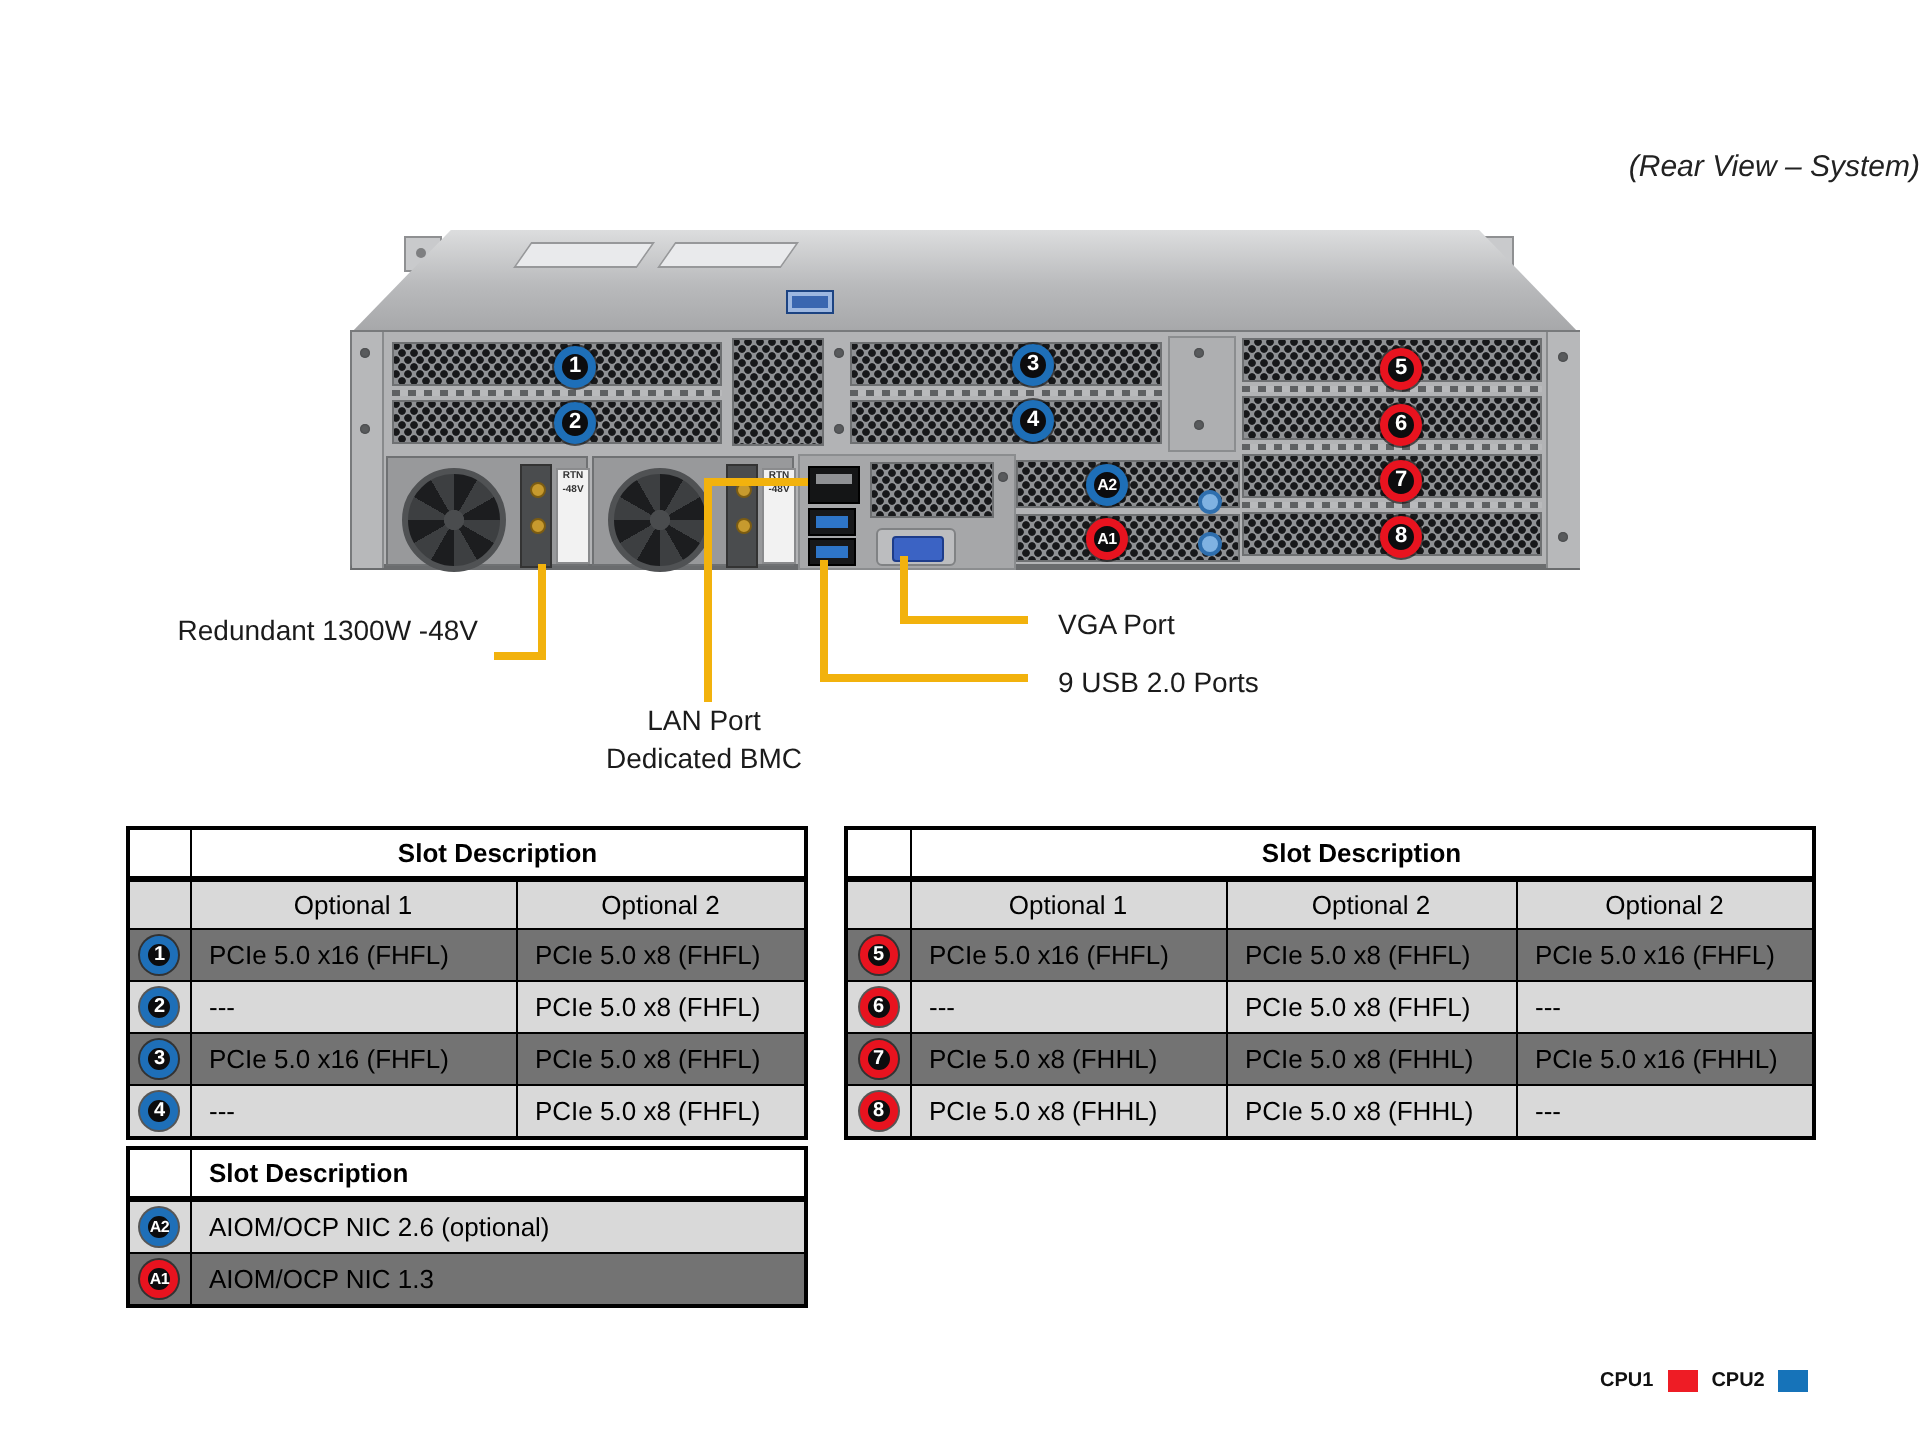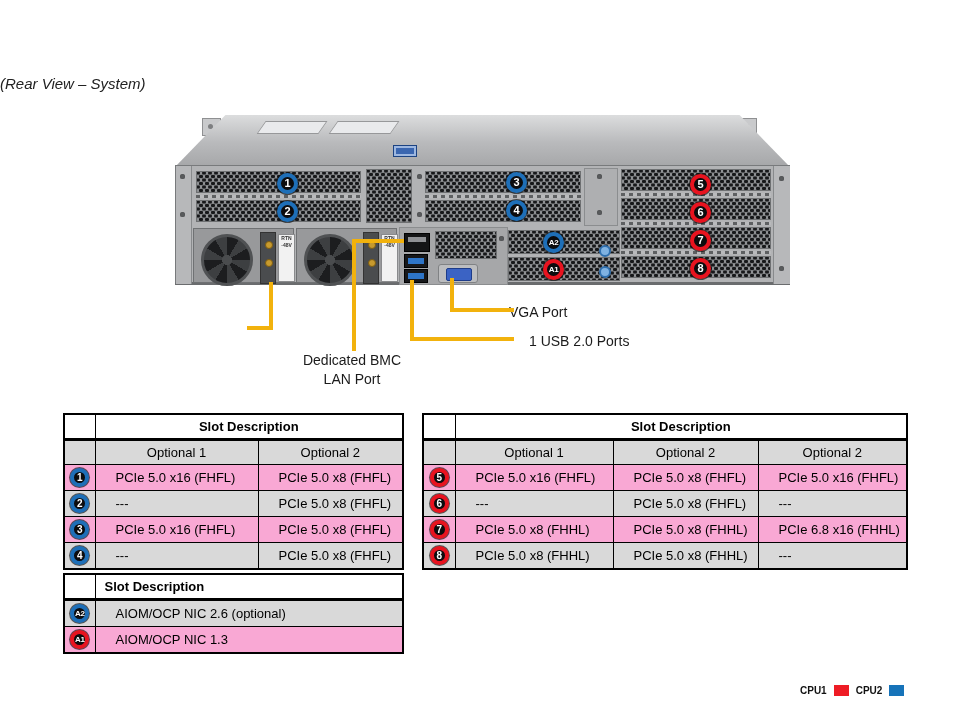--- a/index.html
+++ b/index.html
@@ -1,21 +1,21 @@
 <!DOCTYPE html>
 <html><head>
 <meta charset="utf-8">
 <style>
   html,body{margin:0;padding:0;background:#fff;}
   .page{position:relative;width:960px;height:720px;background:#ffffff;overflow:hidden;
         font-family:"Liberation Sans",sans-serif;color:#111;}
   .abs{position:absolute;}
 
   
-  .title{position:absolute;left:0;right:0;top:75px;text-align:left;
+  .title{position:absolute;left:0;right:0;top:75px;text-align:right;
          font-style:italic;font-size:15px;color:#222;}
 
   
   .server{position:absolute;left:175px;top:113px;width:615px;height:172px;}
   .lid{position:absolute;left:0;top:2px;width:615px;height:50px;
        background:linear-gradient(#dcddde,#b9babc 55%,#a7a8aa);
        clip-path:polygon(8.2% 0,91.8% 0,100% 100%,0 100%);
        border-bottom:2px solid #8a8b8d;}
   .plate{position:absolute;height:11px;background:#e9eaec;border:1px solid #97989a;transform:skewX(-35deg);}
   .chip{position:absolute;left:218px;top:30px;width:22px;height:10px;background:#3a66b0;
@@ -57,23 +57,23 @@
   .badge.red{border:4px solid #e8131f;}
   .badge.srv{position:absolute;width:21px;height:21px;font-size:11px;z-index:6;}
   .badge.sm{width:19px;height:19px;font-size:10px;vertical-align:middle;}
   .badge.a{font-size:8px;letter-spacing:-0.3px;}
 
   
   .yline{position:absolute;background:#f2b20d;z-index:4;}
   .lbl{position:absolute;font-size:14px;color:#1b1b1b;line-height:19px;}
 
   
-  table.slots{position:absolute;border-collapse:collapse;table-layout:fixed;background:#f9a8d4;
+  table.slots{position:absolute;border-collapse:collapse;table-layout:fixed;background:#737373;
               font-size:13px;color:#000;border:2px solid #000;}
-  .slots td{border:1px solid #000;height:25px;padding:0 2px 0 20px;overflow:hidden;white-space:nowrap;}
+  .slots td{border:1px solid #000;height:25px;padding:0 2px 0 9px;overflow:hidden;white-space:nowrap;}
   .slots tr.hdr td{border-bottom:3px solid #000;font-weight:bold;text-align:center;height:23px;padding:0;background:#fff;}
   .slots tr.sub td{background:#d9d9d9;text-align:center;padding:0;height:23px;}
   .slots tr.gray td{background:#d9d9d9;}
   .slots td.bcell{padding:0;text-align:center;}
   .slots.aiom tr.hdr td{text-align:left;padding:0 0 0 9px;}
 
   
   .legend{position:absolute;left:800px;top:685px;display:flex;align-items:center;gap:7px;
           font-size:10px;font-weight:bold;color:#111;}
   .swatch{width:15px;height:11px;display:inline-block;}
@@ -183,27 +183,28 @@
   <div class="yline" style="left:269px;top:282px;width:4px;height:48px;"></div>
   <div class="yline" style="left:247px;top:326px;width:26px;height:4px;"></div>
   <div class="yline" style="left:352px;top:239px;width:52px;height:4px;"></div>
   <div class="yline" style="left:352px;top:239px;width:4px;height:112px;"></div>
   <div class="yline" style="left:450px;top:278px;width:4px;height:34px;"></div>
   <div class="yline" style="left:450px;top:308px;width:64px;height:4px;"></div>
   <div class="yline" style="left:410px;top:280px;width:4px;height:61px;"></div>
   <div class="yline" style="left:410px;top:337px;width:104px;height:4px;"></div>
 
   <div class="lbl" style="left:57px;top:306px;width:182px;text-align:right;">
+    <div>Redundant 1300W -48V</div>
   </div>
   <div class="lbl" style="left:272px;top:351px;width:160px;text-align:center;">
+    <div>LAN Port</div>
     <div>Dedicated BMC</div>
-    <div>LAN Port</div>
   </div>
-  <div class="lbl" style="left:509px;top:303px;">VGA Port</div>
-  <div class="lbl" style="left:529px;top:332px;">1 USB 2.0 Ports</div>
+  <div class="lbl" style="left:529px;top:303px;">VGA Port</div>
+  <div class="lbl" style="left:529px;top:332px;">9 USB 2.0 Ports</div>
 
   <table class="slots" style="left:63px;top:413px;width:341px;">
     <colgroup>
         <col style="width:31px">
         <col style="width:163px">
         <col>
       </colgroup>
     <tbody>
         <tr class="hdr">
       <td></td>
@@ -264,21 +265,21 @@
     <tr class="gray">
       <td class="bcell"><span class="badge red sm">6</span></td>
       <td>---</td>
       <td>PCIe 5.0 x8 (FHFL)</td>
       <td>---</td>
     </tr>
     <tr>
       <td class="bcell"><span class="badge red sm">7</span></td>
       <td>PCIe 5.0 x8 (FHHL)</td>
       <td>PCIe 5.0 x8 (FHHL)</td>
-      <td>PCIe 6.8 x16 (FHHL)</td>
+      <td>PCIe 5.0 x16 (FHHL)</td>
     </tr>
     <tr class="gray">
       <td class="bcell"><span class="badge red sm">8</span></td>
       <td>PCIe 5.0 x8 (FHHL)</td>
       <td>PCIe 5.0 x8 (FHHL)</td>
       <td>---</td>
     </tr>
   </tbody>
     </table>
 

